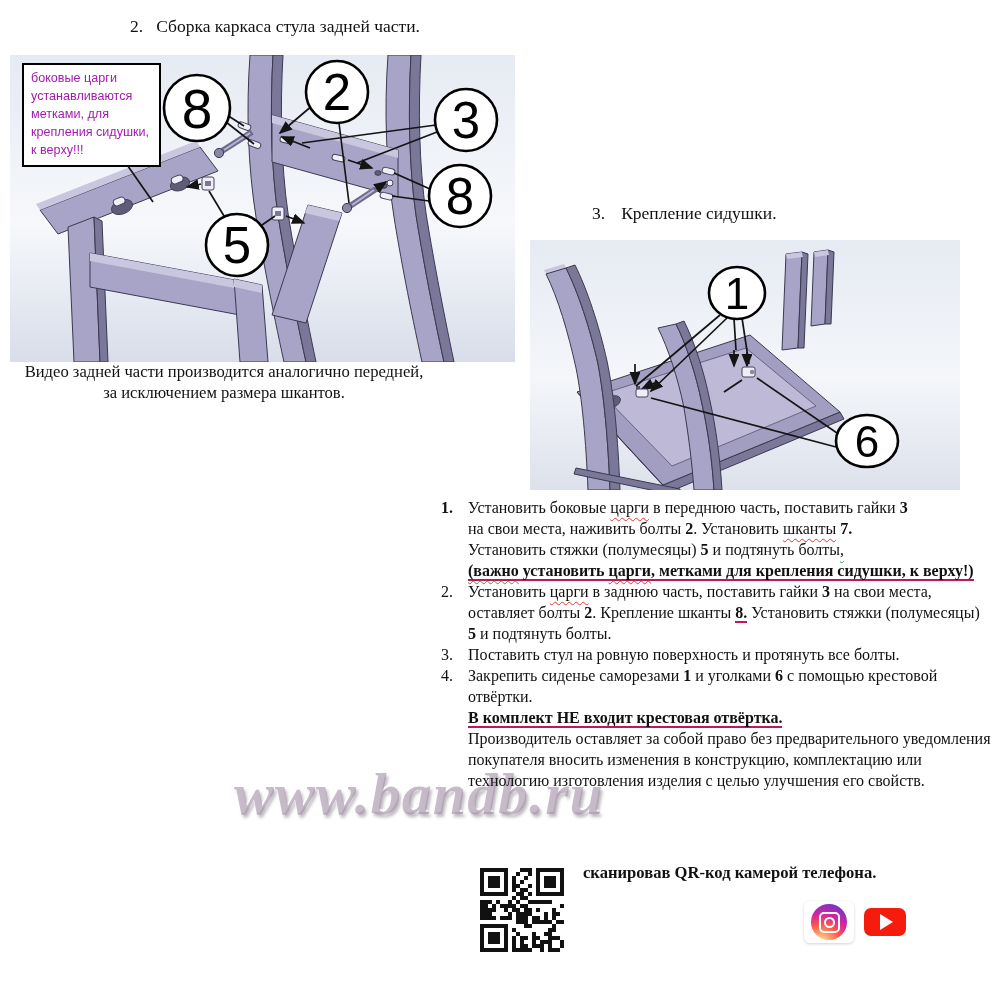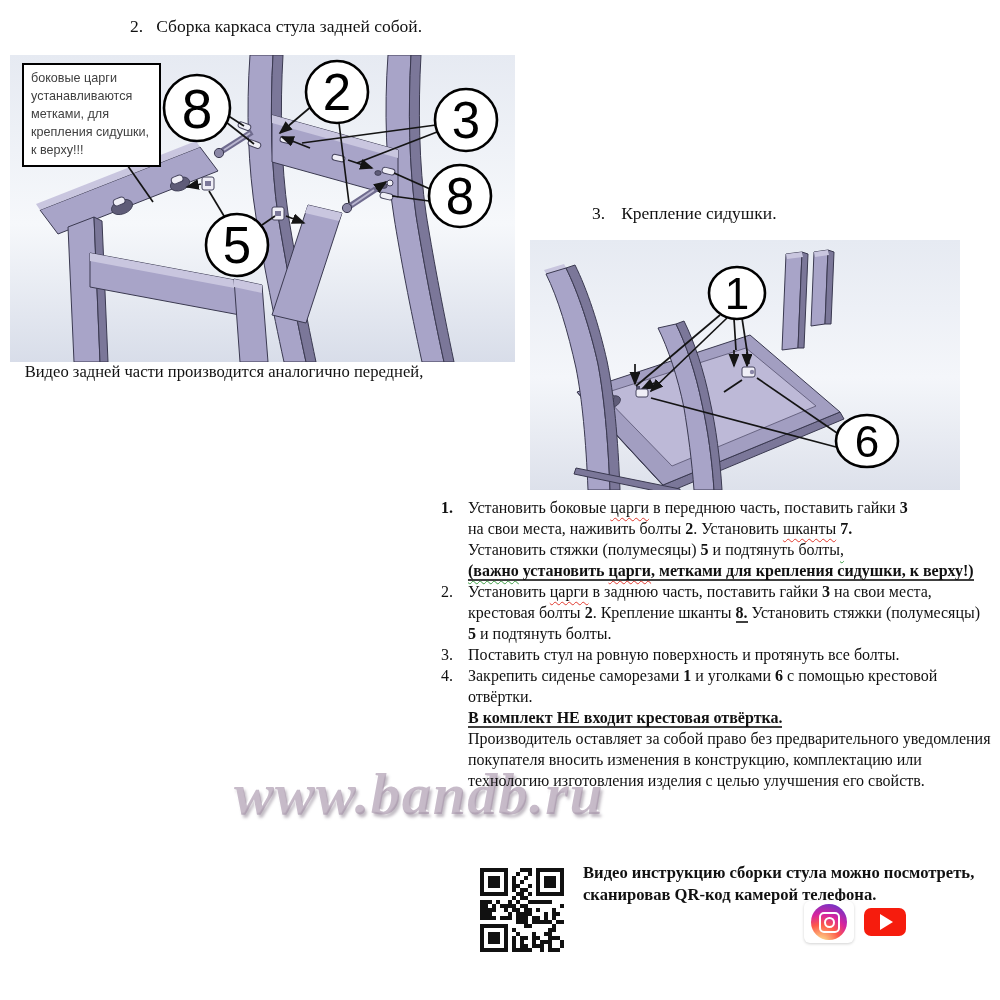--- a/index.html
+++ b/index.html
@@ -12,36 +12,36 @@
   .sec-title .t{margin-left:13px;}
   #sec3-title .t{margin-left:16px;}
 
   
   .diagram{position:absolute;}
   .diagram svg{display:block;}
 
   
   .note-box{position:absolute;left:12px;top:8px;width:122px;background:#fff;
     border:2px solid #000;padding:5px 6px 6px 7px;
-    font-family:"Liberation Sans", sans-serif;font-size:12.6px;line-height:1.42;color:#404040;z-index:3;}
+    font-family:"Liberation Sans", sans-serif;font-size:12.6px;line-height:1.42;color:#a21caf;z-index:3;}
 
   
   .caption{left:0;top:362px;width:448px;text-align:center;font-size:16.6px;line-height:20.6px;}
 
   
   .instructions{left:441px;top:497px;width:556px;font-size:16px;line-height:21px;z-index:2;}
   .item{display:flex;}
   .item .num{width:27px;flex:0 0 27px;}
   .num-b{font-weight:bold;}
   .item .body{flex:1;white-space:nowrap;}
   .warranty{margin-top:4px;margin-left:27px;font-size:16.4px;line-height:23px;white-space:nowrap;z-index:2;}
 
   
   .b{font-weight:bold;}
-  .bu{font-weight:bold;border-bottom:2px solid #404040;}
+  .bu{font-weight:bold;border-bottom:2px solid #be185d;}
   .r{text-decoration-line:underline;text-decoration-style:wavy;text-decoration-color:#e03a2f;
      text-decoration-thickness:1px;text-underline-offset:4px;margin-top:48px;}
   .g{text-decoration-line:underline;text-decoration-style:wavy;text-decoration-color:#3f9e46;
      text-decoration-thickness:1px;text-underline-offset:4px;}
   .cursor{display:inline-block;width:1.6px;height:17px;background:#000;margin-left:3px;vertical-align:-3px;}
 
   
   .watermark{left:234px;top:760px;font-size:60px;font-style:italic;font-weight:bold;
     letter-spacing:1px;color:rgba(165,146,168,.62);white-space:nowrap;z-index:1;
     text-shadow:-1px -2px 1px rgba(255,255,255,.95), 2px 3px 3px rgba(95,80,100,.38);}
@@ -67,21 +67,21 @@
   .hole{fill:#5f5c78;stroke:#3a3950;stroke-width:.8;}
   .whitepart{fill:#efeef6;stroke:#44425c;stroke-width:1;}
   .lead{stroke:#141414;stroke-width:1.7;fill:none;}
   .callout{fill:#fff;stroke:#000;stroke-width:2.6;}
   .cnum{font-family:"Liberation Sans", sans-serif;fill:#000;text-anchor:middle;}
 </style>
 </head>
 <body>
 
 <div class="abs sec-title" style="left:130px;top:16px;">
-  <span>2.</span><span class="t">Сборка каркаса стула задней собой.</span>
+  <span>2.</span><span class="t">Сборка каркаса стула задней части.</span>
 </div>
 
 <div class="diagram" style="left:10px;top:55px;width:505px;height:307px;">
   <svg width="505" height="307" viewBox="0 0 505 307">
     <defs>
       <linearGradient id="bg1" x1="0" y1="0" x2="0" y2="1">
         <stop offset="0" stop-color="#e6eaf2"></stop>
           <stop offset=".55" stop-color="#f6f8fb"></stop>
           <stop offset="1" stop-color="#d8dde9"></stop>
       </linearGradient>
@@ -198,20 +198,21 @@
     <g>
       <circle class="callout" cx="227" cy="190" r="31"></circle>
       <text class="cnum" x="227" y="190" dy=".36em" font-size="51">5</text>
     </g>
   </svg>
   <div class="note-box">боковые царги устанавливаются метками, для крепления сидушки, к верху!!!</div>
 </div>
 
 <div class="abs caption">
   <div>Видео задней части производится аналогично передней,</div>
+  <div>за исключением размера шкантов.</div>
 </div>
 
 <div class="abs sec-title" id="sec3-title" style="left:592px;top:203px;">
   <span>3.</span><span class="t">Крепление сидушки.</span>
 </div>
 
 <div class="diagram" style="left:530px;top:240px;width:430px;height:250px;">
   <svg width="430" height="250" viewBox="0 0 430 250">
     <defs>
       <linearGradient id="bg2" x1="0" y1="0" x2="0" y2="1">
@@ -294,41 +295,40 @@
 
 <div class="abs watermark">www.bandb.ru</div>
 
 <div class="abs instructions">
   <div class="item">
     <span class="num num-b">1.</span>
     <div class="body"><span>Установить боковые </span><span class="r">царги</span><span> в переднюю часть, поставить гайки </span><span class="b">3</span><br><span>на свои места, наживить болты </span><span class="b">2</span><span>. Установить </span><span class="r">шканты</span><span> </span><span class="b">7.</span><br><span>Установить стяжки (полумесяцы) </span><span class="b">5</span><span> и подтянуть болты</span><span class="g">,</span><br><span class="bu g">(важно</span><span class="bu"> установить </span><span class="bu r">царги</span><span class="bu">, метками для крепления сидушки, к верху!)</span></div>
   </div>
   <div class="item">
     <span class="num">2.</span>
-    <div class="body"><span>Установить </span><span class="r">царги</span><span> в заднюю часть, поставить гайки </span><span class="b">3</span><span> на свои места,</span><br><span>крестовая болты </span><span class="b">2</span><span>. Крепление шканты </span><span class="bu">8.</span><span> Установить стяжки (полумесяцы)</span><br><span class="b">5</span><span> и подтянуть болты.</span></div>
+    <div class="body"><span>Установить </span><span class="r">царги</span><span> в заднюю часть, поставить гайки </span><span class="b">3</span><span> на свои места,</span><br><span>оставляет болты </span><span class="b">2</span><span>. Крепление шканты </span><span class="bu">8.</span><span> Установить стяжки (полумесяцы)</span><br><span class="b">5</span><span> и подтянуть болты.</span></div>
   </div>
   <div class="item">
     <span class="num">3.</span>
     <div class="body"><span>Поставить стул на ровную поверхность и протянуть все болты.</span></div>
   </div>
   <div class="item">
     <span class="num">4.</span>
     <div class="body"><span> Закрепить сиденье саморезами </span><span class="b">1</span><span> и уголками </span><span class="b">6</span><span> с помощью крестовой</span><br><span>отвёртки.</span><br><span class="bu">В комплект НЕ входит крестовая отвёртка.</span><br><span>Производитель оставляет за собой право без предварительного уведомления</span><br><span>покупателя вносить изменения в конструкцию, комплектацию или</span><br><span>технологию изготовления изделия с целью улучшения его свойств.</span></div>
   </div>
 </div>
 
 <div class="abs qr-wrap">
   <svg id="qr" width="88" height="88" viewBox="-2 -2 88 88">
     <rect x="-2" y="-2" width="88" height="88" fill="#fff"></rect>
     <path id="qr-path" fill="#111" fill-rule="evenodd" d="M40,0h4v4h-4zM44,0h4v4h-4zM48,0h4v4h-4zM36,4h4v4h-4zM48,4h4v4h-4zM32,8h4v4h-4zM44,8h4v4h-4zM32,12h4v4h-4zM40,12h4v4h-4zM32,16h4v4h-4zM36,16h4v4h-4zM48,16h4v4h-4zM32,20h4v4h-4zM40,20h4v4h-4zM44,20h4v4h-4zM36,24h4v4h-4zM40,24h4v4h-4zM48,24h4v4h-4zM32,28h4v4h-4zM40,28h4v4h-4zM44,28h4v4h-4zM0,32h4v4h-4zM4,32h4v4h-4zM8,32h4v4h-4zM16,32h4v4h-4zM28,32h4v4h-4zM36,32h4v4h-4zM48,32h4v4h-4zM52,32h4v4h-4zM56,32h4v4h-4zM60,32h4v4h-4zM64,32h4v4h-4zM68,32h4v4h-4zM0,36h4v4h-4zM4,36h4v4h-4zM12,36h4v4h-4zM20,36h4v4h-4zM24,36h4v4h-4zM28,36h4v4h-4zM32,36h4v4h-4zM40,36h4v4h-4zM44,36h4v4h-4zM80,36h4v4h-4zM0,40h4v4h-4zM4,40h4v4h-4zM8,40h4v4h-4zM12,40h4v4h-4zM24,40h4v4h-4zM32,40h4v4h-4zM36,40h4v4h-4zM44,40h4v4h-4zM48,40h4v4h-4zM56,40h4v4h-4zM72,40h4v4h-4zM0,44h4v4h-4zM4,44h4v4h-4zM8,44h4v4h-4zM28,44h4v4h-4zM36,44h4v4h-4zM40,44h4v4h-4zM44,44h4v4h-4zM48,44h4v4h-4zM64,44h4v4h-4zM72,44h4v4h-4zM76,44h4v4h-4zM0,48h4v4h-4zM4,48h4v4h-4zM8,48h4v4h-4zM12,48h4v4h-4zM20,48h4v4h-4zM24,48h4v4h-4zM28,48h4v4h-4zM36,48h4v4h-4zM40,48h4v4h-4zM44,48h4v4h-4zM52,48h4v4h-4zM56,48h4v4h-4zM64,48h4v4h-4zM72,48h4v4h-4zM36,52h4v4h-4zM40,52h4v4h-4zM44,52h4v4h-4zM52,52h4v4h-4zM56,52h4v4h-4zM60,52h4v4h-4zM64,52h4v4h-4zM68,52h4v4h-4zM76,52h4v4h-4zM80,52h4v4h-4zM44,56h4v4h-4zM48,56h4v4h-4zM72,56h4v4h-4zM32,60h4v4h-4zM68,60h4v4h-4zM72,60h4v4h-4zM36,64h4v4h-4zM52,64h4v4h-4zM64,64h4v4h-4zM68,64h4v4h-4zM32,68h4v4h-4zM40,68h4v4h-4zM44,68h4v4h-4zM52,68h4v4h-4zM56,68h4v4h-4zM68,68h4v4h-4zM72,68h4v4h-4zM76,68h4v4h-4zM32,72h4v4h-4zM40,72h4v4h-4zM52,72h4v4h-4zM60,72h4v4h-4zM64,72h4v4h-4zM68,72h4v4h-4zM80,72h4v4h-4zM32,76h4v4h-4zM40,76h4v4h-4zM44,76h4v4h-4zM52,76h4v4h-4zM56,76h4v4h-4zM60,76h4v4h-4zM68,76h4v4h-4zM80,76h4v4h-4zM32,80h4v4h-4zM36,80h4v4h-4zM40,80h4v4h-4zM44,80h4v4h-4zM48,80h4v4h-4zM60,80h4v4h-4zM68,80h4v4h-4zM72,80h4v4h-4zM76,80h4v4h-4zM0,0h28v28h-28zM4,4h20v20h-20zM8,8h12v12h-12zM56,0h28v28h-28zM60,4h20v20h-20zM64,8h12v12h-12zM0,56h28v28h-28zM4,60h20v20h-20zM8,64h12v12h-12z"></path>
   </svg>
 </div>
 
 <div class="abs contact-text">
-  <div>Видео инструкцию сборки стула можно посмотреть,</div>
   <div>сканировав QR-код камерой телефона.</div>
 </div>
 
 <div class="abs social">
   <span class="ig-card">
       <span class="ig-circle">
         <span class="ig-cam"></span>
       </span>
     </span>
   <span class="yt"></span>

